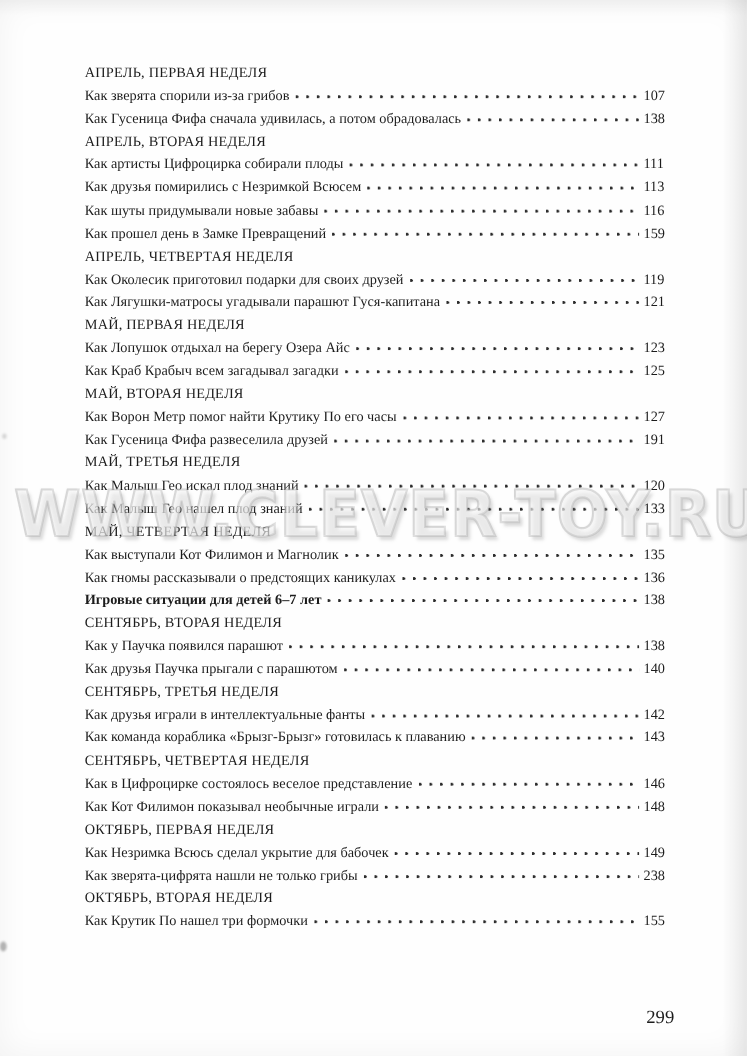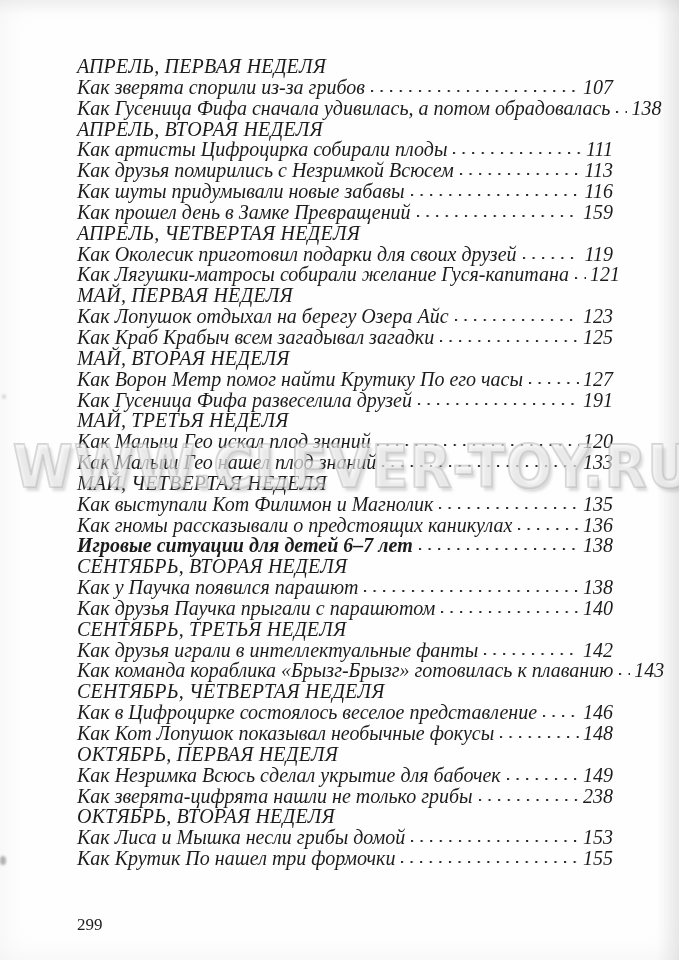--- a/index.html
+++ b/index.html
@@ -34,47 +34,47 @@
     position:absolute;
     left:77px;
     top:56px;
     width:536px; 
   }
   .line{
     display:flex;
     align-items:baseline;
     height:20.85px;
     line-height:20.85px;
-    font-size:20px;
+    font-size:13px;
     white-space:nowrap;
-    font-style:italic;
   }
   .line .t{flex:0 0 auto;}
   .line.header .t{letter-spacing:0.2px;}
   .line.bold .t{font-weight:bold;}
   .leader{
     flex:1 1 auto;
     min-width:12px;
     height:14px;
     margin:0 4px 0 5px;
     align-self:baseline;
     background-image:radial-gradient(circle at 2px 11px, #2b2b2b 1.15px, rgba(0,0,0,0) 1.5px);
     background-size:9.6px 14px;
     background-repeat:repeat-x;
   }
   .pg{
     flex:0 0 auto;
     min-width:28px;
-    text-align:right;
+    text-align:left;
   }
   .footer{
     position:absolute;
     left:77px;
     top:915px;
     width:536px;
+    text-align:right;
     font-size:17px;
     color:#1c1c1c;
   }
   .watermark{
     position:absolute;
     left:-8px;
     top:433px;
     width:695px;
     text-align:center;
     font-family:"DejaVu Sans","Liberation Sans",sans-serif;
@@ -140,21 +140,21 @@
       </div>
       <div class="line header">
         <span class="t">АПРЕЛЬ, ЧЕТВЕРТАЯ НЕДЕЛЯ</span>
       </div>
       <div class="line entry">
         <span class="t">Как Околесик приготовил подарки для своих друзей</span>
         <span class="leader"></span>
         <span class="pg">119</span>
       </div>
       <div class="line entry">
-        <span class="t">Как Лягушки-матросы собирали желание Гуся-капитана</span>
+        <span class="t">Как Лягушки-матросы угадывали парашют Гуся-капитана</span>
         <span class="leader"></span>
         <span class="pg">121</span>
       </div>
       <div class="line header">
         <span class="t">МАЙ, ПЕРВАЯ НЕДЕЛЯ</span>
       </div>
       <div class="line entry">
         <span class="t">Как Лопушок отдыхал на берегу Озера Айс</span>
         <span class="leader"></span>
         <span class="pg">123</span>
@@ -236,46 +236,41 @@
       </div>
       <div class="line header">
         <span class="t">СЕНТЯБРЬ, ЧЕТВЕРТАЯ НЕДЕЛЯ</span>
       </div>
       <div class="line entry">
         <span class="t">Как в Цифроцирке состоялось веселое представление</span>
         <span class="leader"></span>
         <span class="pg">146</span>
       </div>
       <div class="line entry">
-        <span class="t">Как Кот Лопушок показывал необычные фокусы</span>
+        <span class="t">Как Кот Филимон показывал необычные играли</span>
         <span class="leader"></span>
         <span class="pg">148</span>
       </div>
       <div class="line header">
         <span class="t">ОКТЯБРЬ, ПЕРВАЯ НЕДЕЛЯ</span>
       </div>
       <div class="line entry">
         <span class="t">Как Незримка Всюсь сделал укрытие для бабочек</span>
         <span class="leader"></span>
         <span class="pg">149</span>
       </div>
       <div class="line entry">
         <span class="t">Как зверята-цифрята нашли не только грибы</span>
         <span class="leader"></span>
         <span class="pg">238</span>
       </div>
       <div class="line header">
         <span class="t">ОКТЯБРЬ, ВТОРАЯ НЕДЕЛЯ</span>
       </div>
       <div class="line entry">
-        <span class="t">Как Лиса и Мышка несли грибы домой</span>
-        <span class="leader"></span>
-        <span class="pg">153</span>
-      </div>
-      <div class="line entry">
         <span class="t">Как Крутик По нашел три формочки</span>
         <span class="leader"></span>
         <span class="pg">155</span>
       </div>
     </div>
 
   <div class="watermark">WWW.CLEVER-TOY.RU</div>
 
   <div class="footer">299</div>
 

